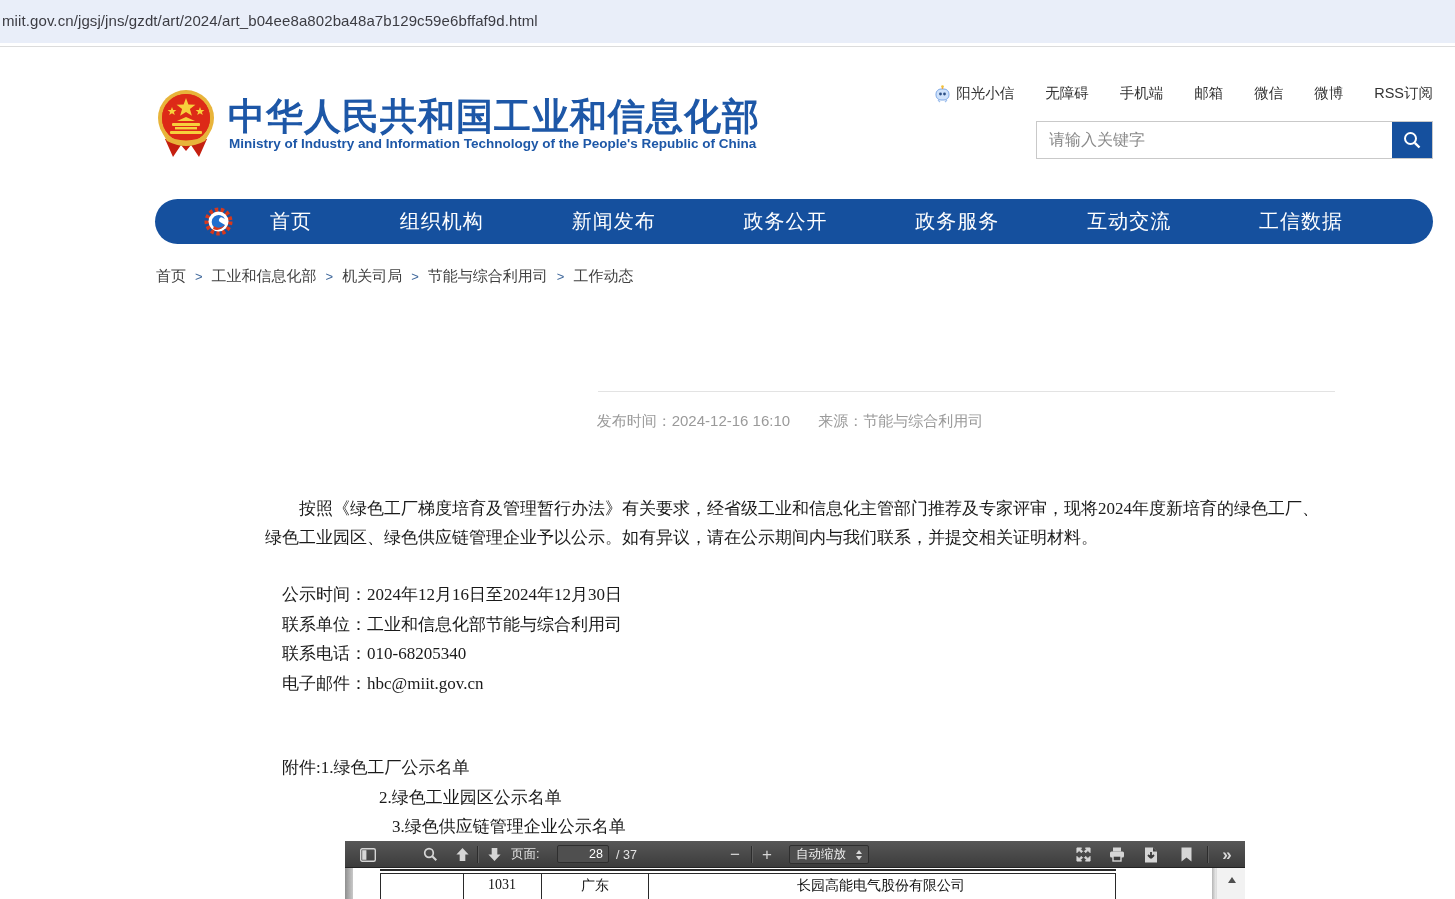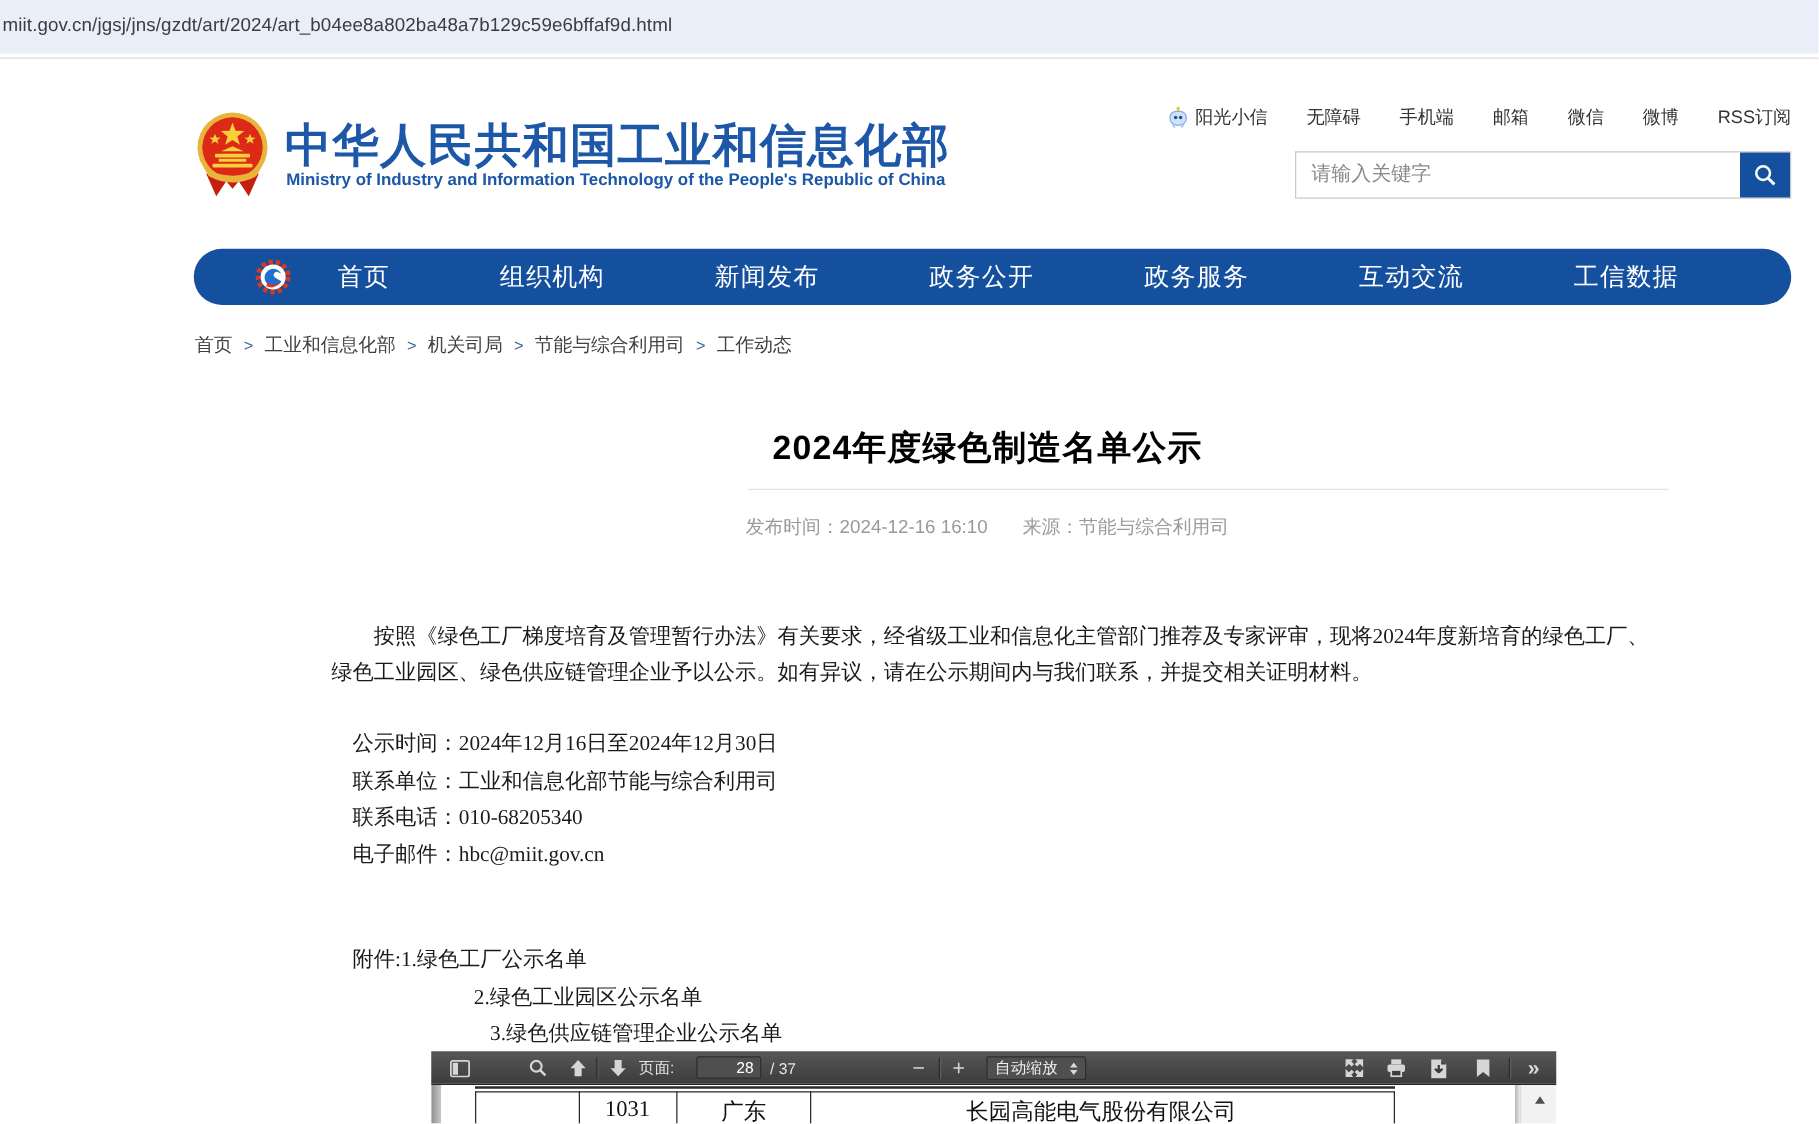--- a/index.html
+++ b/index.html
@@ -64,21 +64,21 @@
   .zoom-select .arrows .up { border-bottom:4px solid #d9d9d9; }
   .zoom-select .arrows .dn { border-top:4px solid #d9d9d9; }
   .chev { color:#d9d9d9; font-size:17px; font-weight:bold; }
 
   .pdf-content { position:relative; width:900px; height:31px; background:#fdfdfd; overflow:hidden; }
   .page-left-margin { position:absolute; left:0; top:0; width:8px; height:31px; background:linear-gradient(to right,#8f8f8f,#c9c9c9); }
   .pdf-page { position:absolute; left:8px; top:0; width:862px; height:31px; background:#fff; }
   .dline-a { position:absolute; left:35px; top:1px; width:736px; height:2px; background:#2a2a2a; }
   .dline-b { position:absolute; left:35px; top:5px; width:736px; height:1px; background:#2a2a2a; }
   .vline { position:absolute; top:5px; width:1px; height:26px; background:#2a2a2a; }
-  .cell-text { position:absolute; top:9px; transform:translateX(-50%); font-family:"Liberation Serif", serif; font-size:18px; color:#111; white-space:nowrap; }
+  .cell-text { position:absolute; top:9px; transform:translateX(-50%); font-family:"Liberation Serif", serif; font-size:14px; color:#111; white-space:nowrap; }
   .scroll-shadow { position:absolute; left:867px; top:0; width:4px; height:31px; background:linear-gradient(to right,#b5b5b5,#e9e9e9); }
   .pdf-scrollbar { position:absolute; left:871px; top:0; width:29px; height:31px; background:#f2f2f2; border-left:1px solid #dedede; }
   .scroll-up { position:absolute; left:11px; top:9px; width:0; height:0; border-left:4.5px solid transparent; border-right:4.5px solid transparent; border-bottom:6px solid #4f4f4f; }
 
   .icon-light { fill:#d6d6d6; stroke:#d6d6d6; }
 </style>
 </head>
 <body>
 
 <div class="viewport">
@@ -174,21 +174,20 @@
     <span class="sep">&gt;</span>
     <a href="#">工业和信息化部</a>
     <span class="sep">&gt;</span>
     <a href="#">机关司局</a>
     <span class="sep">&gt;</span>
     <a href="#">节能与综合利用司</a>
     <span class="sep">&gt;</span>
     <a href="#">工作动态</a>
   </div>
 
-  <h1 class="article-title">2024年度绿色制造名单公示</h1>
   <div class="title-divider"></div>
   <div class="article-meta">
     <span>发布时间：2024-12-16 16:10</span>
     <span>来源：节能与综合利用司</span>
   </div>
 
   <div class="article-body">
     <p class="para">按照《绿色工厂梯度培育及管理暂行办法》有关要求，经省级工业和信息化主管部门推荐及专家评审，现将2024年度新培育的绿色工厂、绿色工业园区、绿色供应链管理企业予以公示。如有异议，请在公示期间内与我们联系，并提交相关证明材料。</p>
   </div>
 

